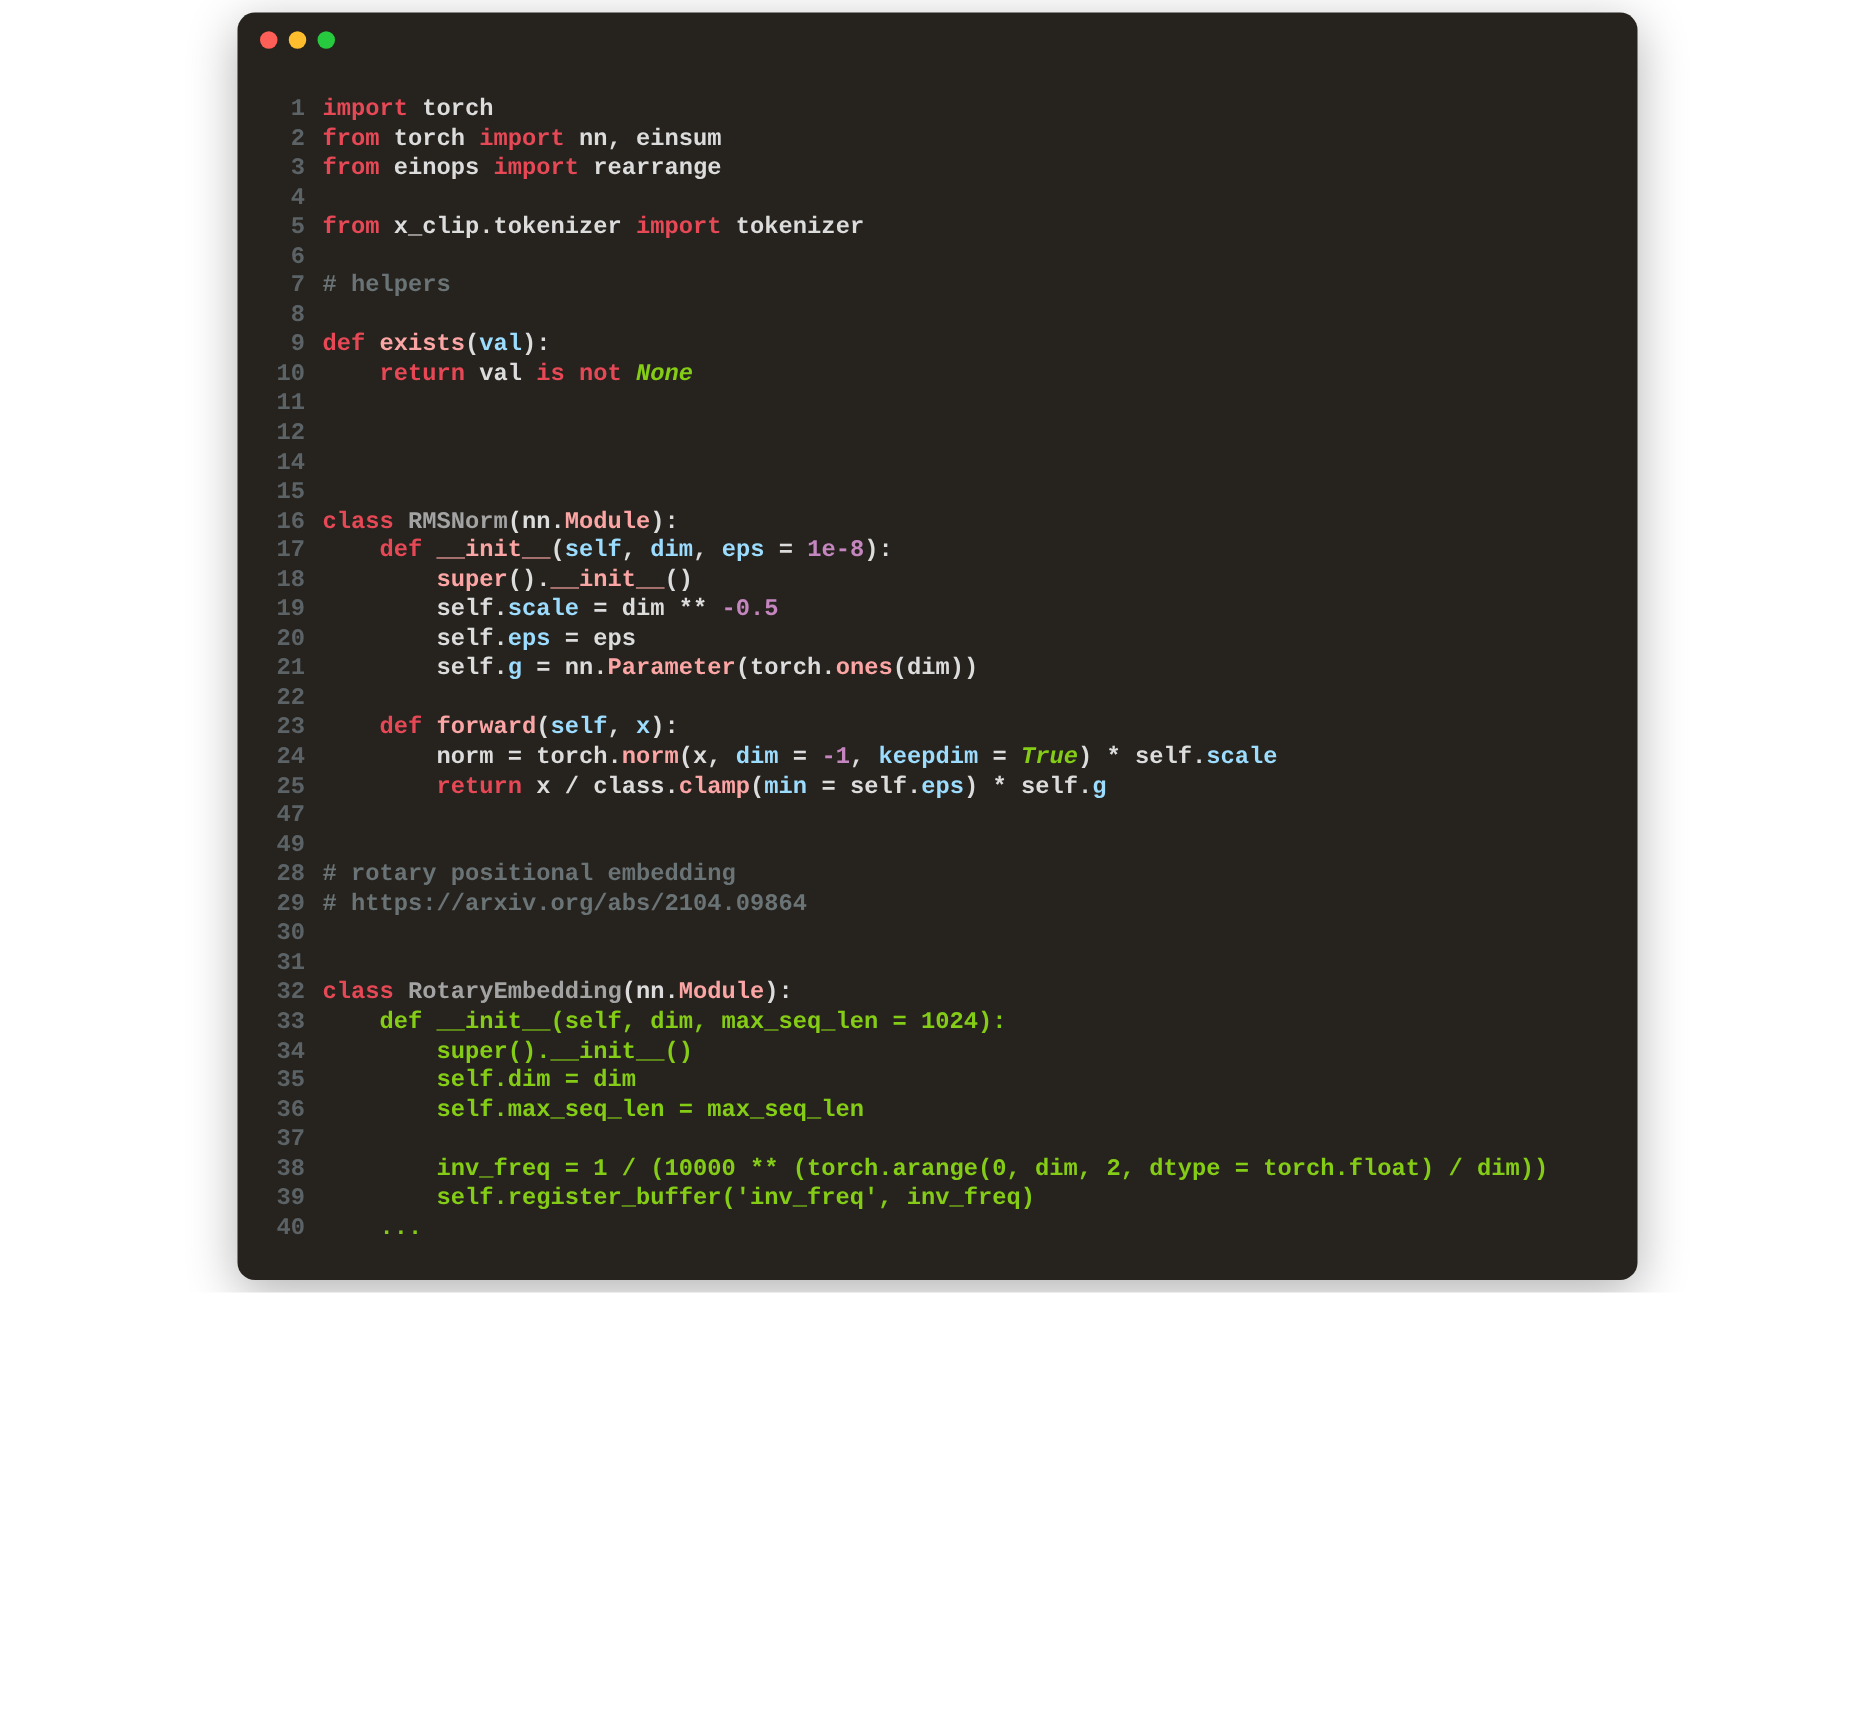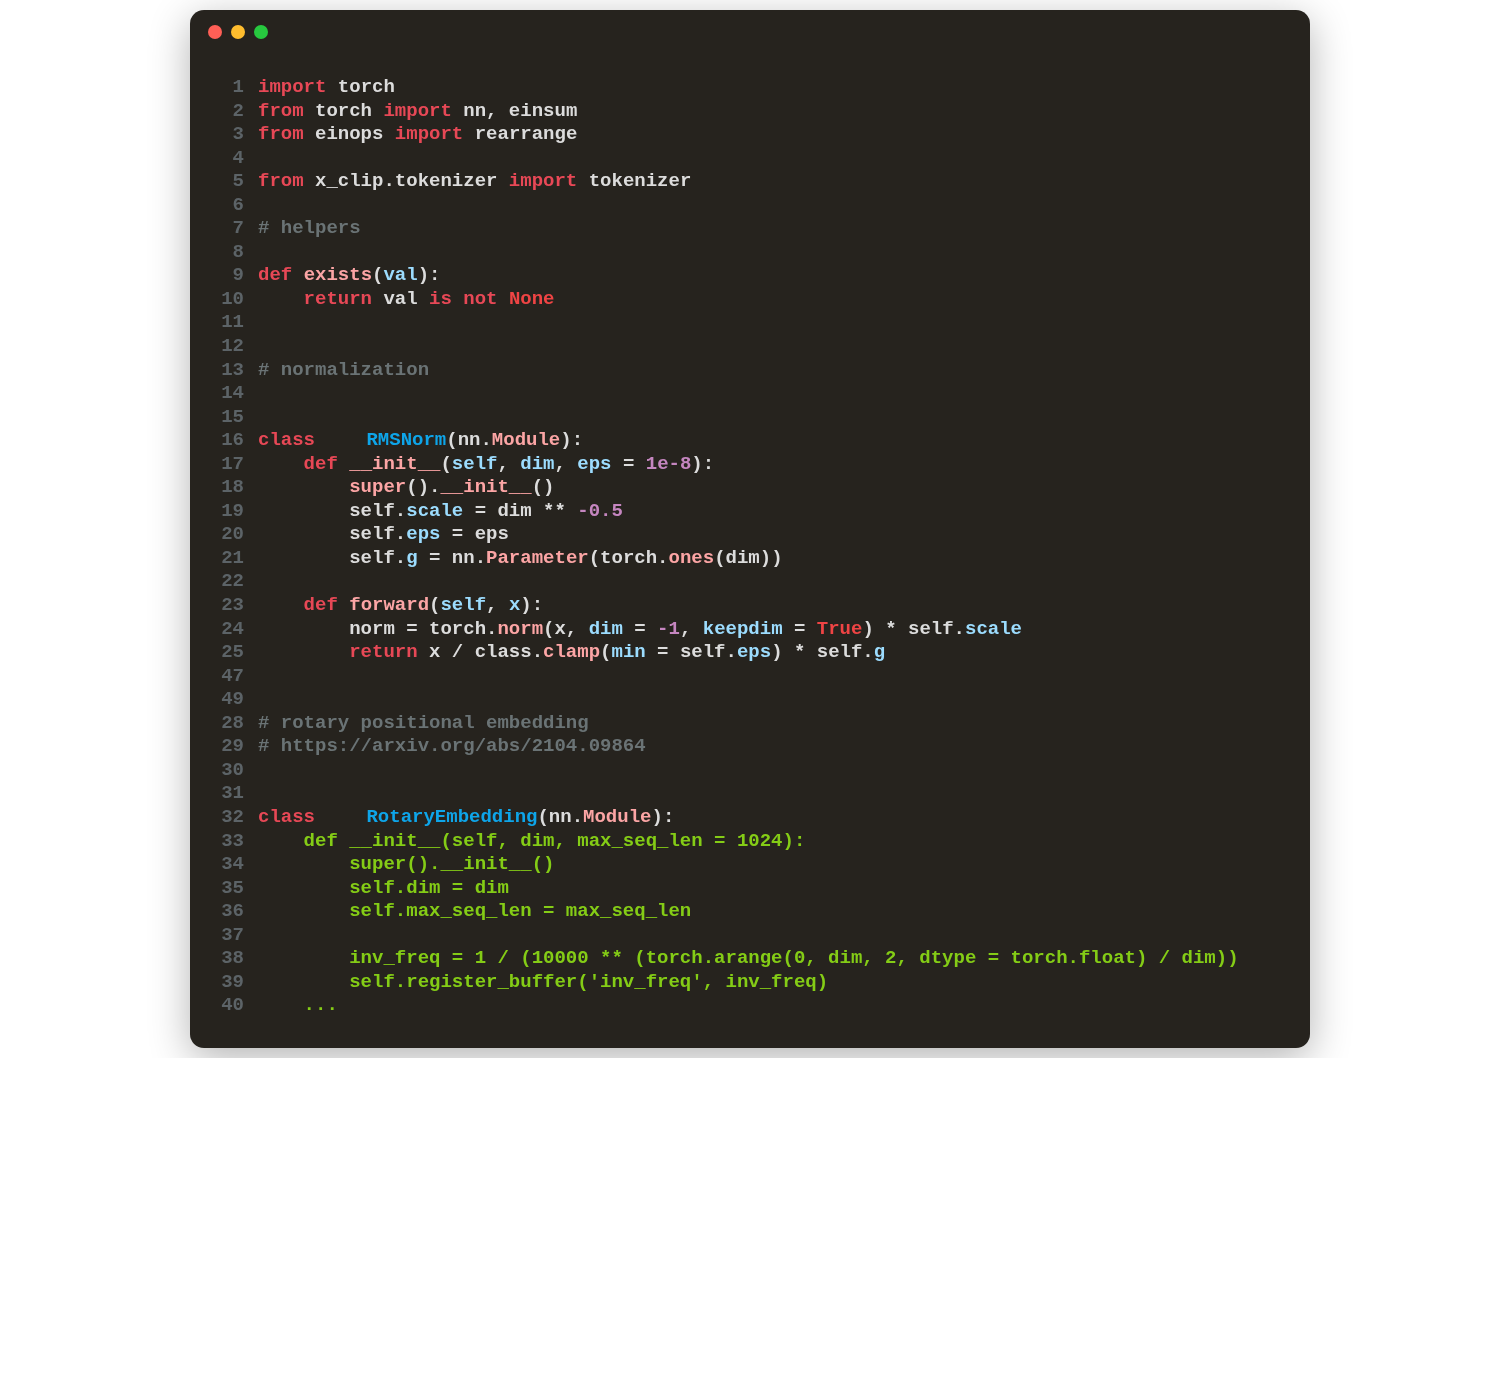--- a/index.html
+++ b/index.html
@@ -50,27 +50,27 @@
     text-align: right;
     flex-shrink: 0;
     margin-right: 14px;
     font-weight: 600;
     user-select: none;
   }
   .code { color: #dcdcdc; }
   .kw { color: #e74856; }
   .mod { color: #dcdcdc; }
   .fn { color: #fca5a5; }
-  .cls { color: #0ea5e9; margin-left: 40px; }
+  .cls { color: #a3a3a3; }
   .prop { color: #9cdcfe; }
   .num { color: #c586c0; margin-top: 28px; }
   .cmt { color: #6a7375; }
   .op { color: #dcdcdc; }
   .param { color: #9cdcfe; }
-  .bool { color: #ef4444; }
+  .bool { color: #84cc16; font-style: italic; }
   .dim { color: #84cc16; }
 </style>
 </head>
 <body>
 
 <div class="window">
   <div class="titlebar">
     <div class="dot red"></div>
     <div class="dot yellow"></div>
     <div class="dot green"></div>
@@ -81,21 +81,20 @@
       <div class="line"><span class="lineno">3</span><span class="code"><span class="kw">from</span><span class="op"> </span><span class="mod">einops</span><span class="op"> </span><span class="kw">import</span><span class="op"> </span><span class="mod">rearrange</span></span></div>
       <div class="line"><span class="lineno">4</span><span class="code">&nbsp;</span></div>
       <div class="line"><span class="lineno">5</span><span class="code"><span class="kw">from</span><span class="op"> </span><span class="mod">x_clip.tokenizer</span><span class="op"> </span><span class="kw">import</span><span class="op"> </span><span class="mod">tokenizer</span></span></div>
       <div class="line"><span class="lineno">6</span><span class="code">&nbsp;</span></div>
       <div class="line"><span class="lineno">7</span><span class="code"><span class="cmt"># helpers</span></span></div>
       <div class="line"><span class="lineno">8</span><span class="code">&nbsp;</span></div>
       <div class="line"><span class="lineno">9</span><span class="code"><span class="kw">def</span><span class="op"> </span><span class="fn">exists</span><span class="op">(</span><span class="param">val</span><span class="op">):</span></span></div>
       <div class="line"><span class="lineno">10</span><span class="code"><span class="op">    </span><span class="kw">return</span><span class="op"> val </span><span class="kw">is not</span><span class="op"> </span><span class="bool">None</span></span></div>
       <div class="line"><span class="lineno">11</span><span class="code">&nbsp;</span></div>
       <div class="line"><span class="lineno">12</span><span class="code">&nbsp;</span></div>
-      <div class="line"><span class="lineno">13</span><span class="code"><span class="cmt"># normalization</span></span></div>
       <div class="line"><span class="lineno">14</span><span class="code">&nbsp;</span></div>
       <div class="line"><span class="lineno">15</span><span class="code">&nbsp;</span></div>
       <div class="line"><span class="lineno">16</span><span class="code"><span class="kw">class</span><span class="op"> </span><span class="cls">RMSNorm</span><span class="op">(nn.</span><span class="fn">Module</span><span class="op">):</span></span></div>
       <div class="line"><span class="lineno">17</span><span class="code"><span class="op">    </span><span class="kw">def</span><span class="op"> </span><span class="fn">__init__</span><span class="op">(</span><span class="param">self</span><span class="op">, </span><span class="param">dim</span><span class="op">, </span><span class="param">eps</span><span class="op"> = </span><span class="num">1e-8</span><span class="op">):</span></span></div>
       <div class="line"><span class="lineno">18</span><span class="code"><span class="op">        </span><span class="fn">super</span><span class="op">().</span><span class="fn">__init__</span><span class="op">()</span></span></div>
       <div class="line"><span class="lineno">19</span><span class="code"><span class="op">        self.</span><span class="prop">scale</span><span class="op"> = dim ** </span><span class="num">-0.5</span></span></div>
       <div class="line"><span class="lineno">20</span><span class="code"><span class="op">        self.</span><span class="prop">eps</span><span class="op"> = eps</span></span></div>
       <div class="line"><span class="lineno">21</span><span class="code"><span class="op">        self.</span><span class="prop">g</span><span class="op"> = nn.</span><span class="fn">Parameter</span><span class="op">(torch.</span><span class="fn">ones</span><span class="op">(dim))</span></span></div>
       <div class="line"><span class="lineno">22</span><span class="code">&nbsp;</span></div>
       <div class="line"><span class="lineno">23</span><span class="code"><span class="op">    </span><span class="kw">def</span><span class="op"> </span><span class="fn">forward</span><span class="op">(</span><span class="param">self</span><span class="op">, </span><span class="param">x</span><span class="op">):</span></span></div>

